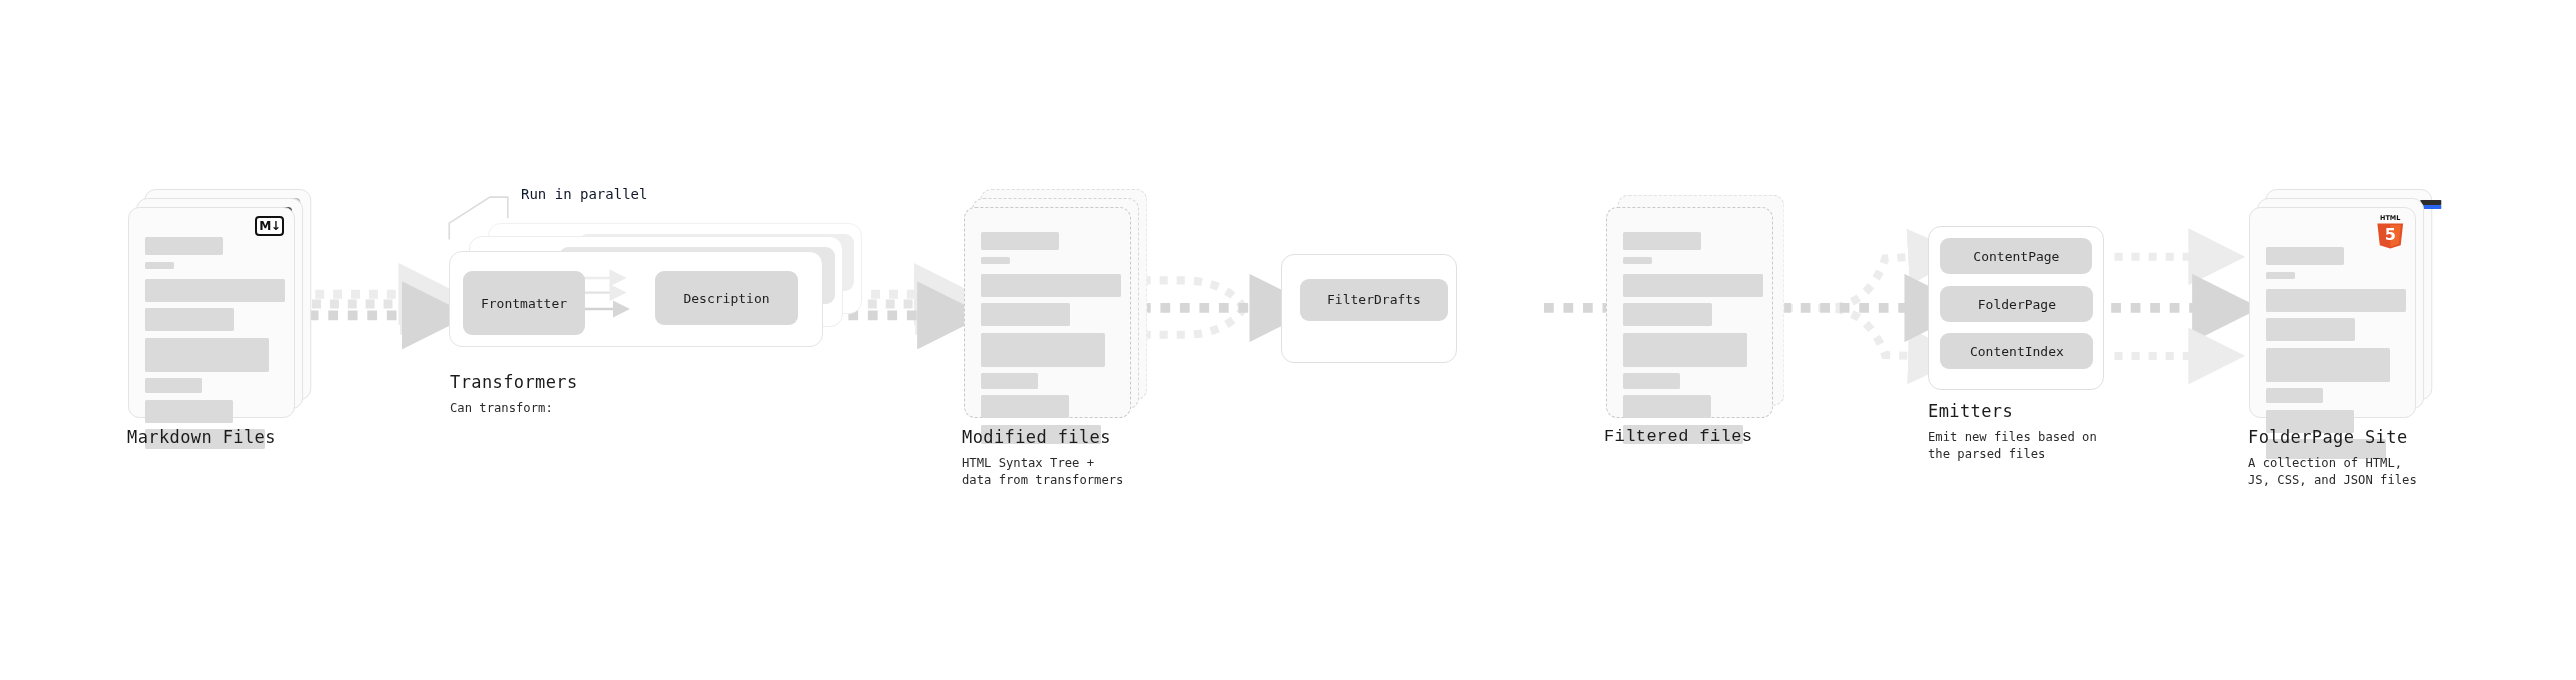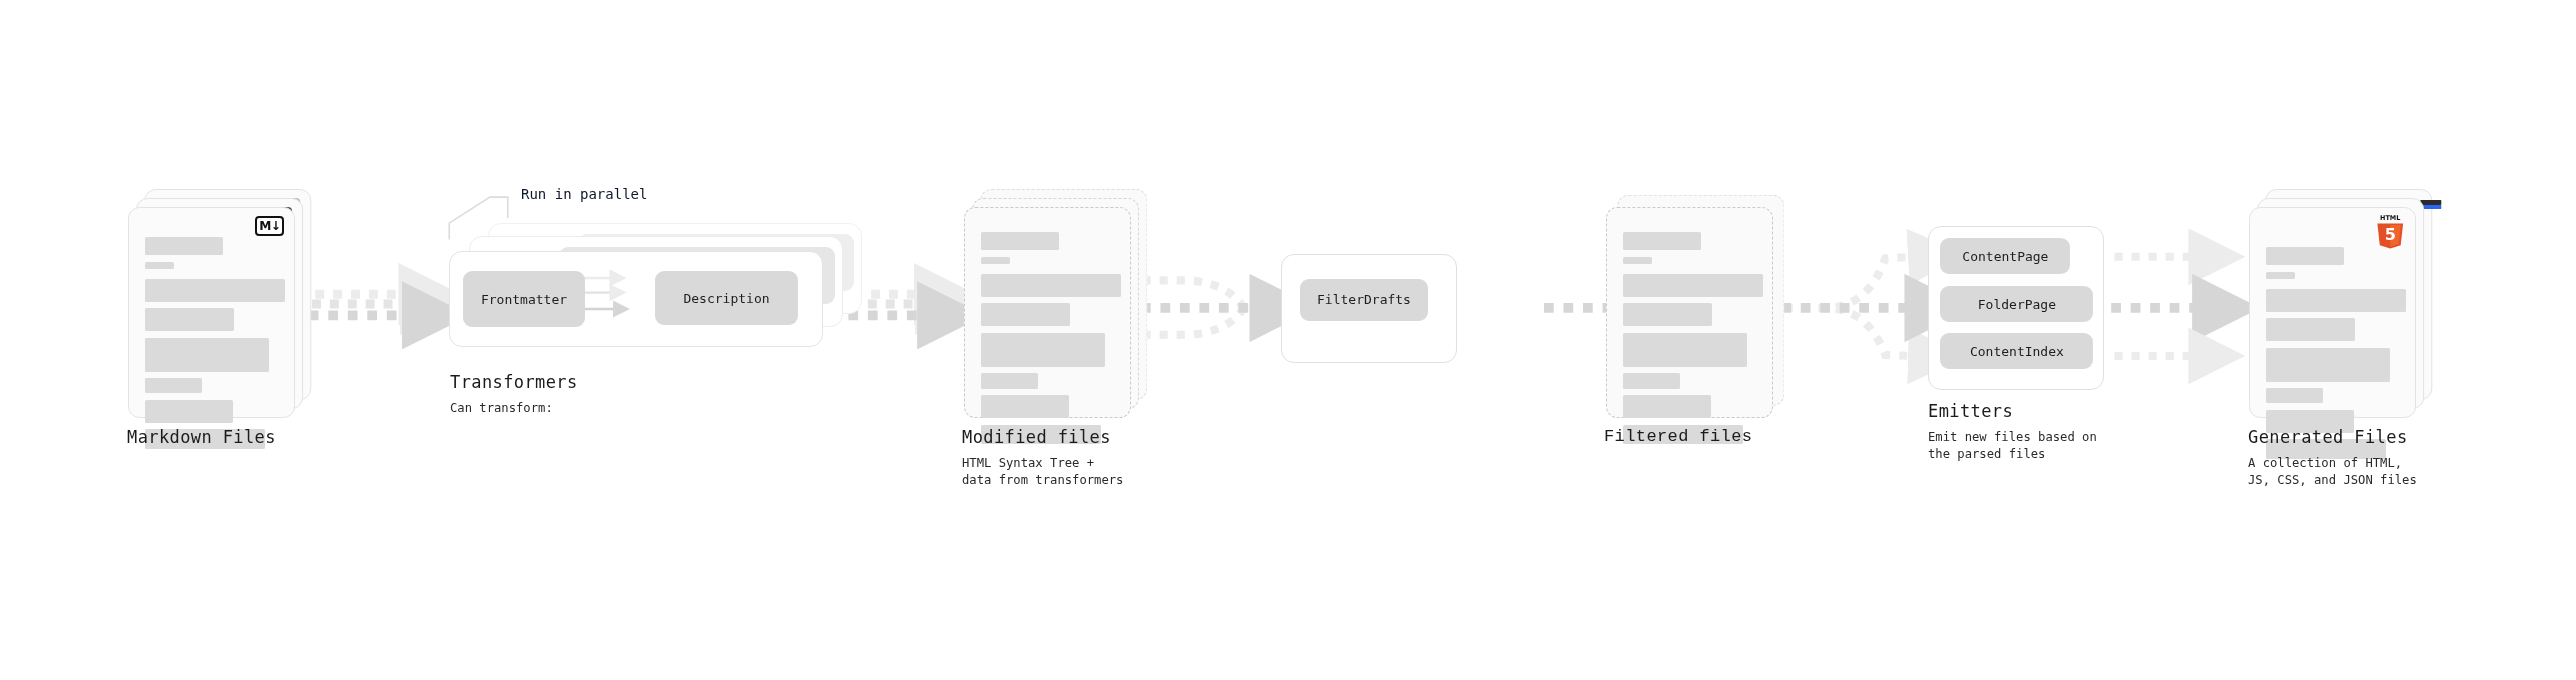--- a/index.html
+++ b/index.html
@@ -170,21 +170,21 @@
     <div class="tfcard" style="left:19.5px;top:0px;border-color:#ededed;">
       <div class="tfpill" style="left:89px;top:9.8px;width:146px;height:57px;background:#e6e6e6;color:#cfcfcf;"></div>
       <div class="tfpill" style="left:219px;top:9.8px;width:146px;height:57px;background:#e6e6e6;color:#cfcfcf;"></div>
     </div>
     <div class="tfcard" style="left:0px;top:14.6px;height:96px;border-color:#e4e4e4;">
       <svg width="98" height="49" style="left:122px;top:21px;" viewBox="0 0 120 60">
         <path d="M0,6 H48" stroke="#ececec" stroke-width="3" fill="none" marker-end="url(#ahl)"></path>
         <path d="M0,24 H48" stroke="#e2e2e2" stroke-width="3" fill="none" marker-end="url(#ahl)"></path>
         <path d="M0,44 H52" stroke="#d2d2d2" stroke-width="3" fill="none" marker-end="url(#ah)"></path>
       </svg>
-      <div class="tfpill" style="left:13px;top:19.5px;width:122px;height:56px;background:#d9d9d9;color:#1e1e1e;">Frontmatter</div>
+      <div class="tfpill" style="left:13px;top:19.5px;width:122px;height:64px;background:#d9d9d9;color:#1e1e1e;">Frontmatter</div>
       <div class="tfpill" style="left:205px;top:19.5px;width:143px;height:54px;background:#d9d9d9;color:#1e1e1e;">Description</div>
     </div>
   </div>
   <div class="caption" style="left:450px;top:372px;">
     <div class="cap-title">Transformers</div>
     <div class="cap-sub">
       <div>Can transform:</div>
     </div>
   </div>
 
@@ -206,21 +206,21 @@
   </div>
   <div class="caption" style="left:962px;top:427px;">
     <div class="cap-title">Modified files</div>
     <div class="cap-sub">
       <div>HTML Syntax Tree +</div>
       <div>data from transformers</div>
     </div>
   </div>
 
   <div class="groupbox" style="left:1281px;top:254px;width:176px;height:109px;">
-    <div class="pill" style="position:absolute;left:18px;top:23.6px;width:128px;height:42px;">FilterDrafts</div>
+    <div class="pill" style="position:absolute;left:18px;top:23.6px;width:148px;height:42px;">FilterDrafts</div>
   </div>
 
   <div class="docstack" style="left:1606px;top:207px;">
     <div class="doc dashed back1" style="border-color:#dcdcdc;transform:translate(11.4px,-12.2px);"></div>
     <div class="doc dashed front">
       <div class="bars" style="top:24.4px;">
         <div class="bar" style="width:78px;height:18px;"></div>
         <div class="bar" style="width:29px;height:7.3px;margin-bottom:9.8px;"></div>
         <div class="bar" style="width:140px;height:23px;"></div>
         <div class="bar" style="width:89px;height:23px;"></div>
@@ -229,21 +229,21 @@
         <div class="bar" style="width:88px;height:23px;"></div>
         <div class="bar" style="width:120px;height:19.5px;margin-bottom:0;"></div>
       </div>
     </div>
   </div>
   <div class="caption" style="left:1604px;top:427px;font-family:Liberation Mono, monospace;">
     <div class="cap-title">Filtered files</div>
   </div>
 
   <div class="groupbox" style="left:1928px;top:226px;width:176px;height:164px;">
-    <div class="pill" style="position:absolute;left:11.4px;top:11.4px;width:130px;height:36px;">ContentPage</div>
+    <div class="pill" style="position:absolute;left:11.4px;top:11.4px;width:152px;height:36px;">ContentPage</div>
     <div class="pill" style="position:absolute;left:11.4px;top:59px;width:153px;height:36px;">FolderPage</div>
     <div class="pill" style="position:absolute;left:11.4px;top:106px;width:153px;height:36px;">ContentIndex</div>
   </div>
   <div class="caption" style="left:1928px;top:401px;">
     <div class="cap-title">Emitters</div>
     <div class="cap-sub">
       <div>Emit new files based on</div>
       <div>the parsed files</div>
     </div>
   </div>
@@ -276,21 +276,21 @@
         <div class="bar" style="width:140px;height:23px;"></div>
         <div class="bar" style="width:89px;height:23px;"></div>
         <div class="bar" style="width:124px;height:34px;"></div>
         <div class="bar" style="width:57px;height:15.4px;"></div>
         <div class="bar" style="width:88px;height:23px;"></div>
         <div class="bar" style="width:120px;height:19.5px;margin-bottom:0;"></div>
       </div>
     </div>
   </div>
   <div class="caption" style="left:2248px;top:427px;">
-    <div class="cap-title">Generated Files</div>
+    <div class="cap-title">FolderPage Site</div>
     <div class="cap-sub">
       <div>A collection of HTML,</div>
       <div>JS, CSS, and JSON files</div>
     </div>
   </div>
 
 </div>
 
 
 </body></html>

